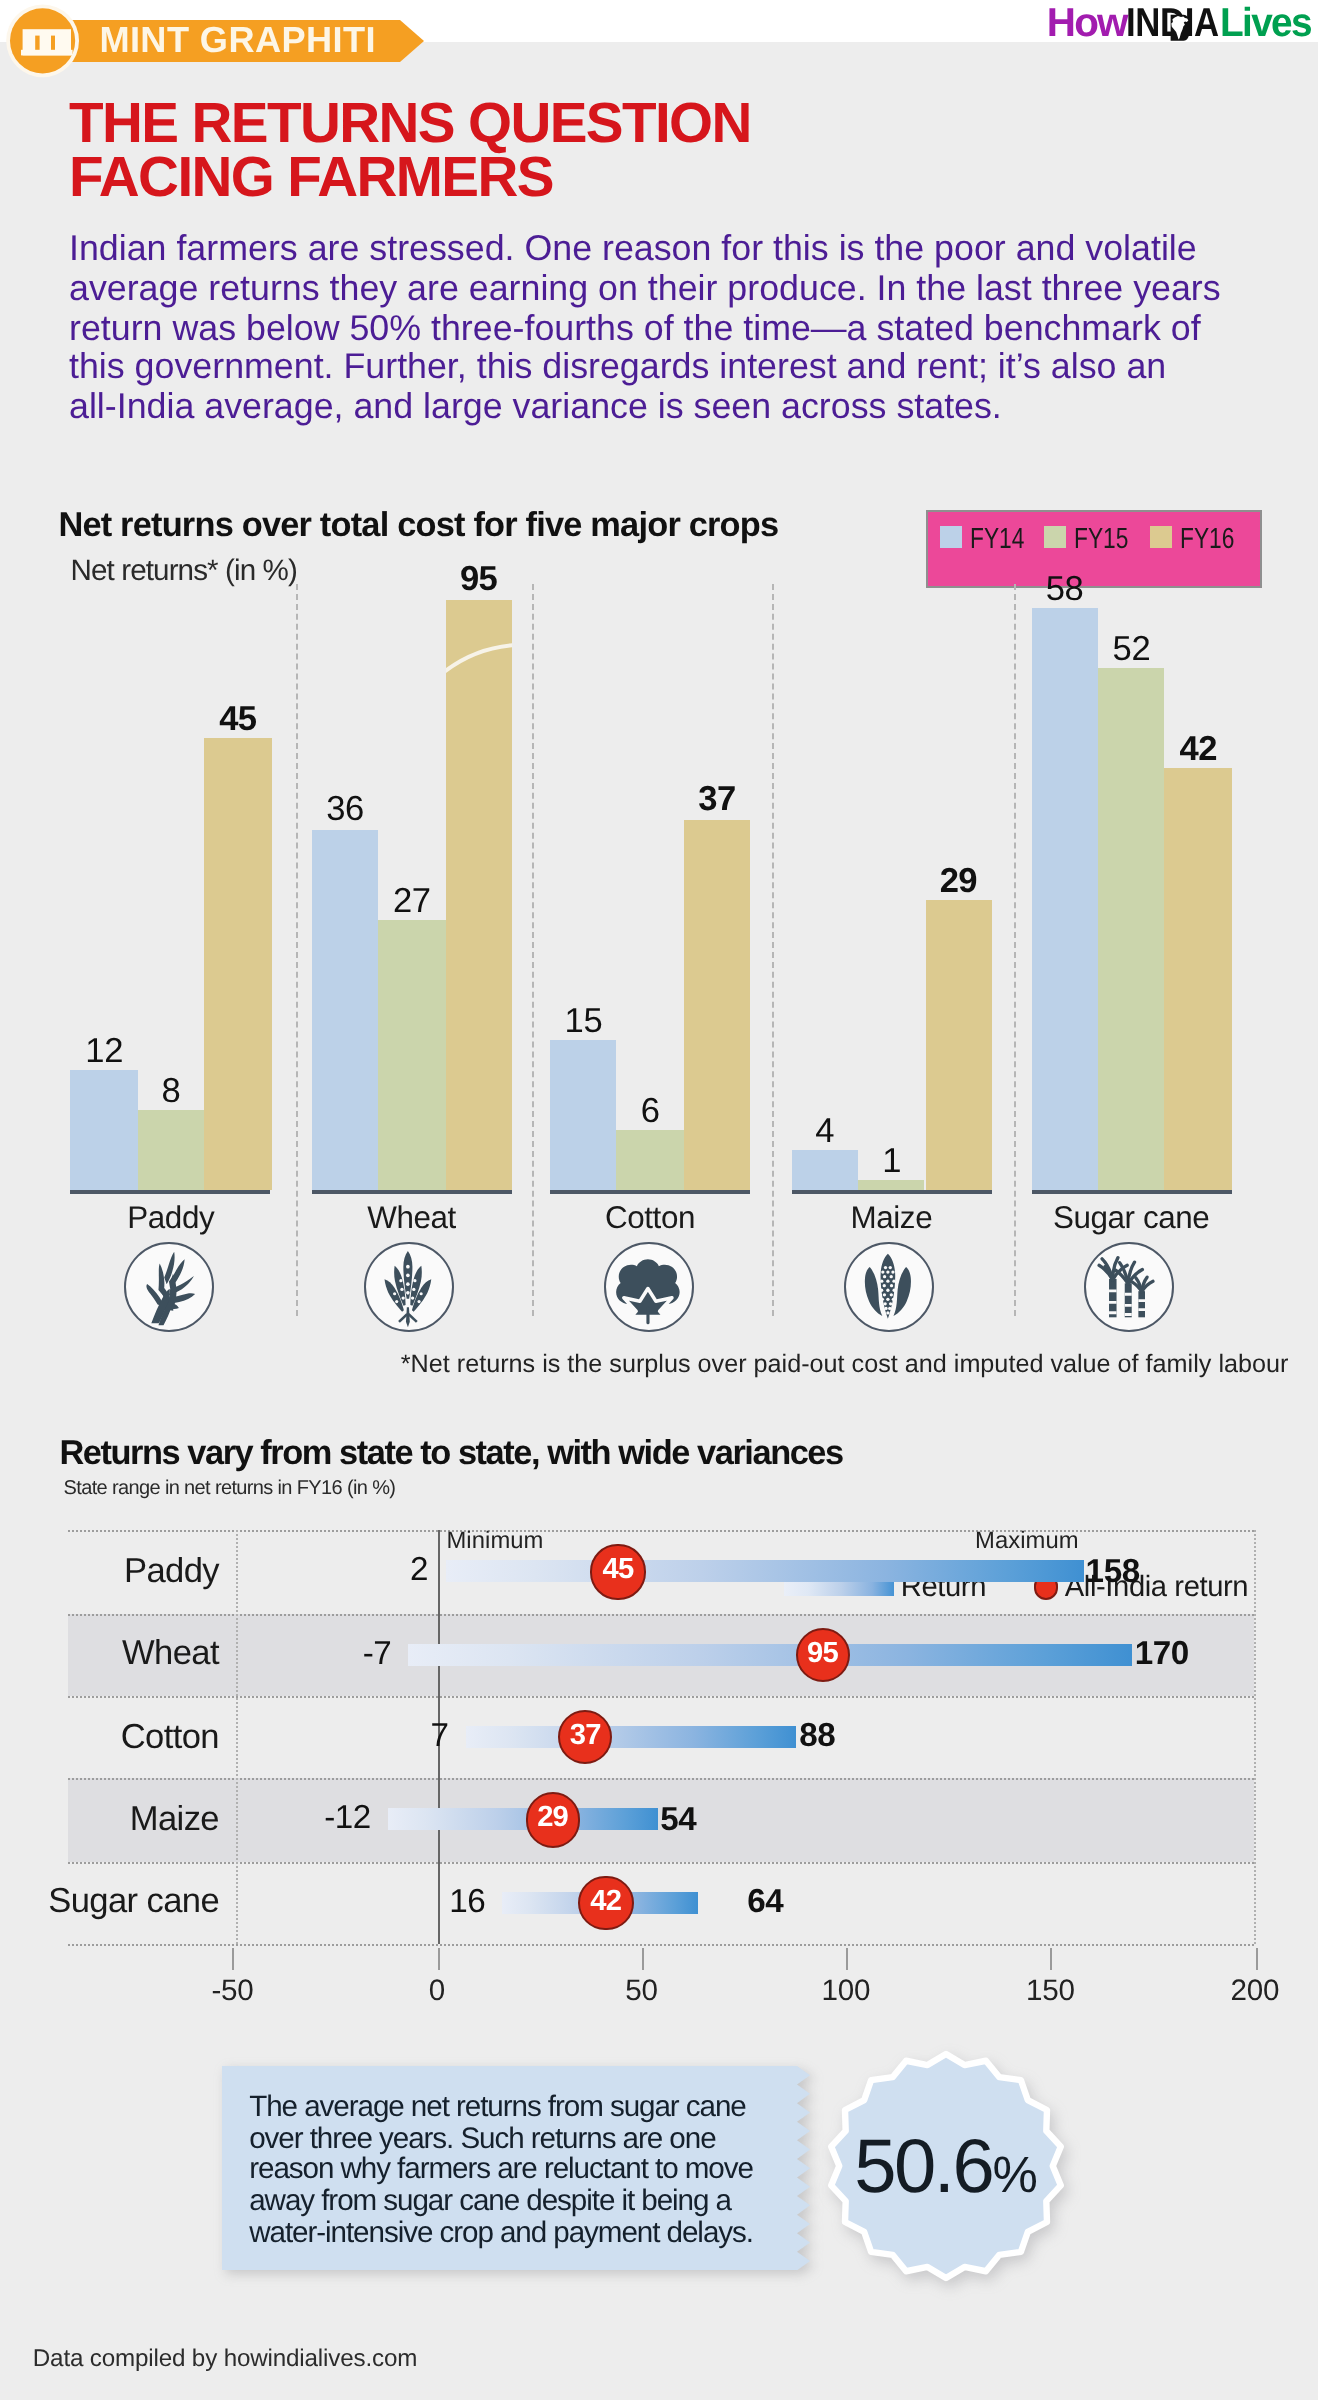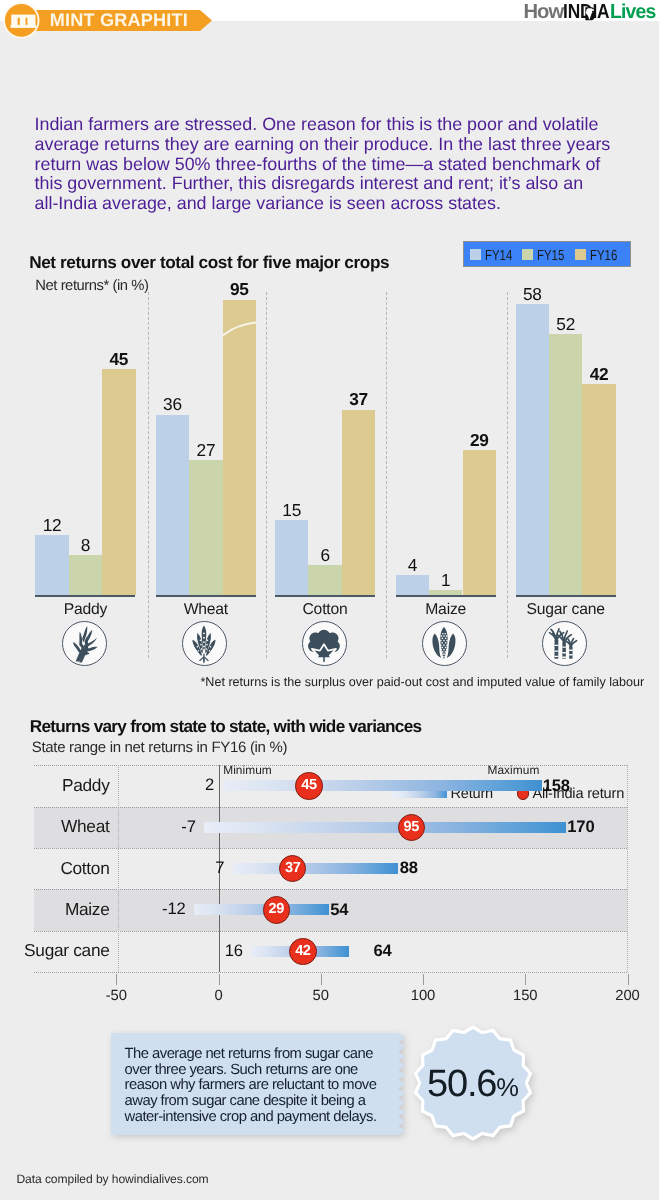--- a/index.html
+++ b/index.html
@@ -8,57 +8,57 @@
   .page{position:absolute;left:0;top:0;width:659px;height:1200px;background:#ededed;}
 
   
   .hdr-white{position:absolute;left:0;top:0;width:659px;height:21px;background:#fff;}
   .logo-wrap{position:absolute;left:2px;top:0.5px;width:39px;height:39px;z-index:3;}
   .banner{position:absolute;left:22px;top:9.5px;height:21px;width:190px;z-index:2;}
   .banner-label{position:absolute;left:49.7px;top:10.2px;height:21px;line-height:21.5px;
     font-size:18.1px;font-weight:bold;color:#fdf6e6;letter-spacing:.2px;z-index:4;}
   .publisher{position:absolute;right:1.5px;top:3.2px;padding-bottom:0;font-size:20.2px;font-weight:bold;
      letter-spacing:-.5px;z-index:4;line-height:19px;white-space:nowrap;}
-  .pub-how{color:#737373;letter-spacing:-.9px;}
+  .pub-how{color:#a21caf;letter-spacing:-.9px;}
   .pub-india{color:#111;position:relative;display:inline-block;
      transform:scaleX(.86);transform-origin:left center;letter-spacing:-.2px;margin-right:-7.2px;}
   .pub-lives{color:#00a050;letter-spacing:-.85px;display:inline-block;
      transform:scaleX(.96);transform-origin:left center;}
   .india-map{position:absolute;left:61.5px;top:3.6px;width:10.2px;height:14.0px;z-index:2;}
 
   
   .headline{position:absolute;left:34.5px;top:48px;font-size:28.3px;font-weight:bold;color:#d6161c;
     line-height:26.85px;letter-spacing:-.8px;}
   .intro{position:absolute;left:34.5px;top:115px;width:610px;font-size:17.9px;color:#4c1d95;
     line-height:19.8px;letter-spacing:0px;}
 
   
   .c1-title{position:absolute;left:29.2px;top:252px;font-size:17.2px;font-weight:bold;color:#111;letter-spacing:-.4px;}
   .c1-sub{position:absolute;left:35.3px;top:277.7px;font-size:14.8px;color:#2a2a2a;letter-spacing:-.45px;}
-  .c1-legend{position:absolute;left:462.7px;top:241px;width:168px;height:26px;border:1px solid #8f8f8f;
-    background:#3b82f6;box-sizing:border-box;}
+  .c1-legend{position:absolute;left:462.7px;top:255px;width:168px;height:39px;border:1px solid #8f8f8f;
+    background:#ec4899;box-sizing:border-box;}
   .lg-item{display:flex;align-items:center;gap:3.6px;font-size:14.6px;color:#1a1a1a;}
   .lg-item > span:last-child{display:inline-block;transform:scaleX(.78);transform-origin:left center;}
   .c1-legend .lg-item{position:absolute;top:5.6px;}
   .lg-sw{width:11.1px;height:11.1px;display:inline-block;position:relative;top:-1.4px;}
   .c1-foot{position:absolute;left:200.4px;top:674.5px;font-size:12.6px;color:#222;letter-spacing:0px;}
 
   .bars{position:absolute;left:0;top:0;width:659px;height:1200px;}
   .bar{position:absolute;bottom:0;}
   .baseline{position:absolute;height:2px;background:#4d5866;}
   .divider{position:absolute;width:0;border-left:1px dashed #b6b6b6;}
   .vlabel{position:absolute;font-size:17.3px;color:#111;text-align:center;letter-spacing:-.2px;}
   .vlabel.bold{font-weight:bold;font-size:17.3px;letter-spacing:-.3px;}
   .cat{position:absolute;font-size:15.7px;color:#1a1a1a;text-align:center;letter-spacing:-.2px;}
   .crop-icon{position:absolute;width:45px;height:45px;border-radius:50%;background:#fafafa;
     border:1.55px solid #4d5866;box-sizing:border-box;overflow:hidden;}
 
   
   .c2-title{position:absolute;left:29.7px;top:715.5px;font-size:17.2px;font-weight:bold;color:#111;letter-spacing:-.72px;}
-  .c2-sub{position:absolute;left:31.8px;top:739px;font-size:15px;color:#2a2a2a;letter-spacing:-.32px;}
+  .c2-sub{position:absolute;left:31.8px;top:739px;font-size:10px;color:#2a2a2a;letter-spacing:-.32px;}
   .c2-legend{position:absolute;left:392px;top:745.5px;font-size:14.9px;color:#1a1a1a;letter-spacing:-.2px;}
   .c2-legend .lg-item{position:absolute;top:0;align-items:center;white-space:nowrap;margin-top:40px;}
   .c2-legend .lg-item > span:last-child{transform:none;}
   .c2-legend .lg-item:nth-child(1){left:0;gap:3.3px;}
   .c2-legend .lg-item:nth-child(2){left:124.5px;gap:3.5px;}
   .grad-sw{width:55.1px;height:8.5px;display:inline-block;position:relative;top:.2px;
      background:linear-gradient(90deg,#eaeff8 0%,#dfe8f5 22%,#bcd0ea 52%,#8ab3e0 80%,#4593d4 100%);}
   .red-dot{width:12.4px;height:12.4px;border-radius:50%;background:#e8301c;border:1.5px solid #7d1b12;
      display:inline-block;box-sizing:border-box;position:relative;top:.2px;}
   .row-shade{position:absolute;background:#dedee1;}
@@ -115,20 +115,24 @@
   <div class="publisher">
     <span class="pub-how">How</span><span class="pub-india"><span>INDIA</span></span><span class="pub-lives">Lives</span>
     <svg class="india-map" viewBox="0 0 30 44">
       <path fill="#111111" d="M0 1 H20 Q30 1 30 21.5 Q30 42 20 42 H0 Z"></path>
       <path fill="#ffffff" d="M11.5 3.0 L16.2 4.6 L20.0 3.8 L22.5 6.1 L26.0 7.2 L27.8 10.4 L25.4 12.6
         L22.6 11.6 L20.6 13.4 L22.4 16.9 L20.1 19.4 L18.6 24.4 L16.1 30.4 L14.1 37.9 L12.4 39.9
         L10.8 34.4 L8.6 28.4 L4.8 23.4 L1.8 19.9 L1.0 14.9 L3.6 12.4 L2.8 8.4 L6.3 5.6 Z"></path>
     </svg>
   </div>
 
+  <div class="headline">
+    <div>THE RETURNS QUESTION</div>
+    <div>FACING FARMERS</div>
+  </div>
   <div class="intro" id="intro">
       <div>Indian farmers are stressed. One reason for this is the poor and volatile</div>
       <div>average returns they are earning on their produce. In the last three years</div>
       <div>return was below 50% three-fourths of the time—a stated benchmark of</div>
       <div>this government. Further, this disregards interest and rent; it’s also an</div>
       <div>all-India average, and large variance is seen across states.</div>
     </div>
 
   <div class="c1-title">Net returns over total cost for five major crops</div>
   <div class="c1-sub">Net returns* (in %)</div>

